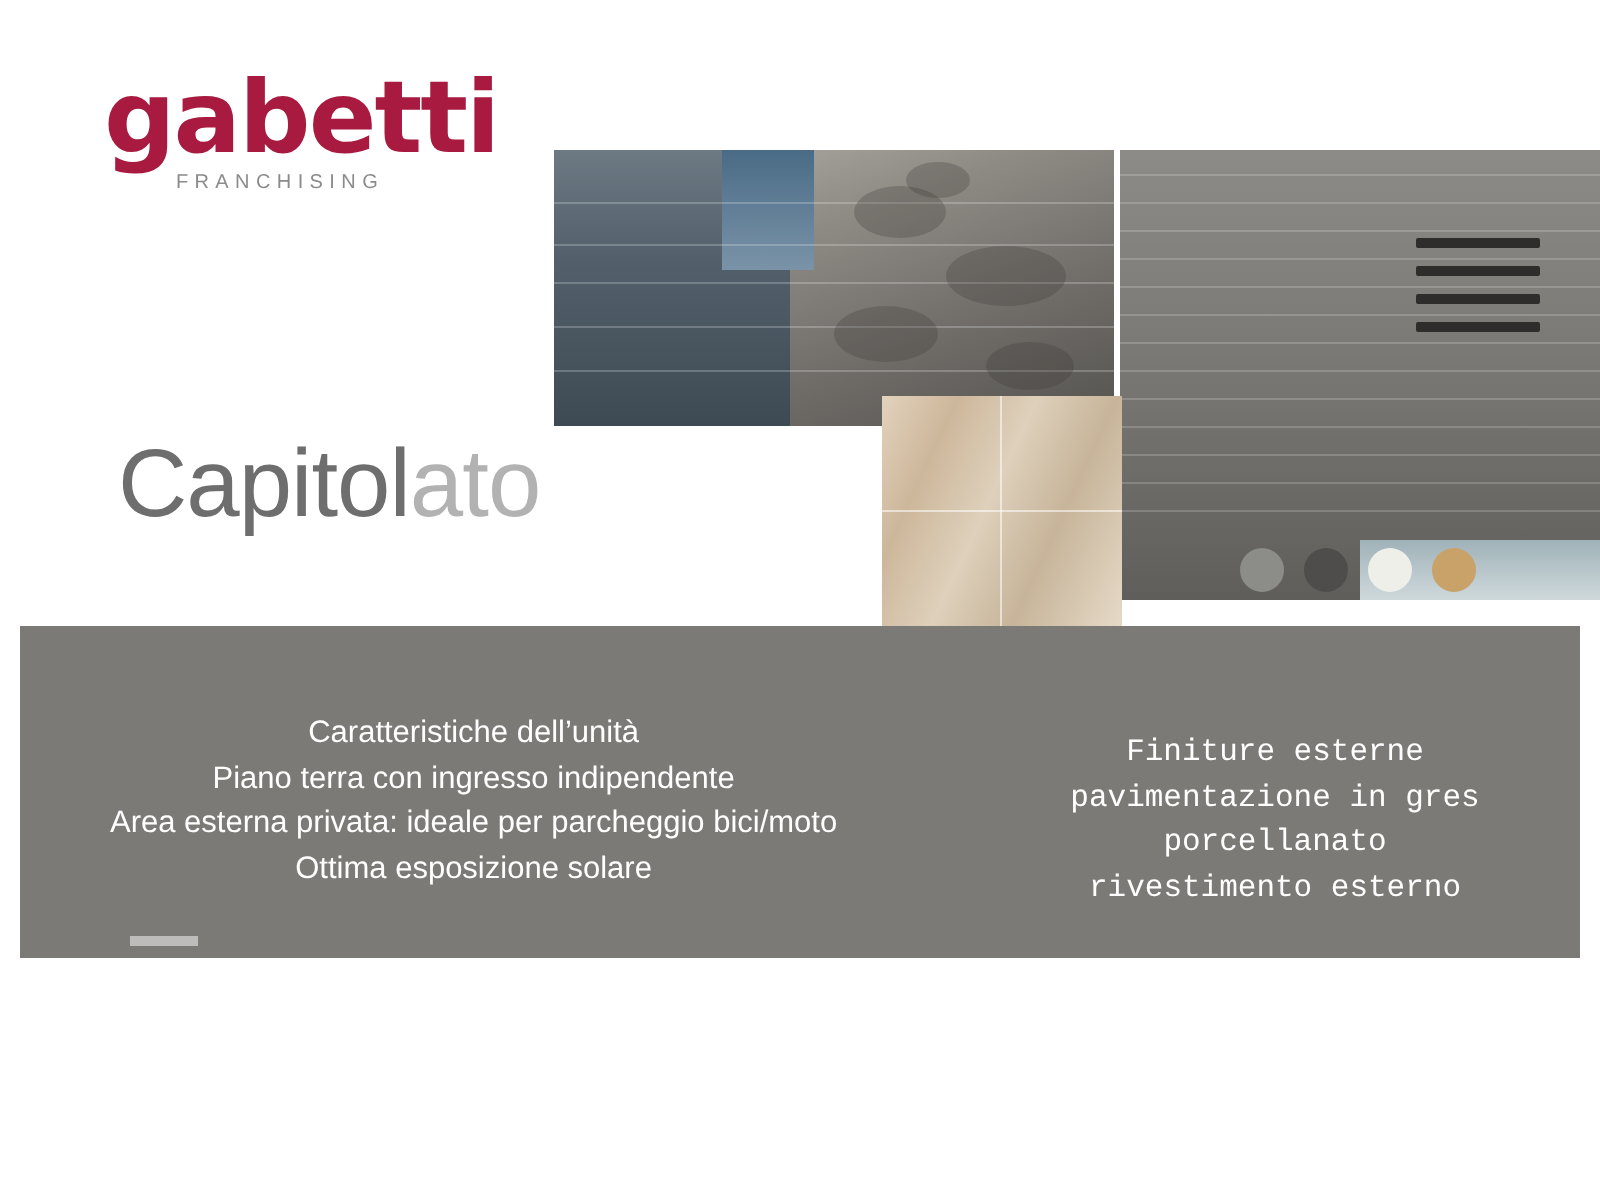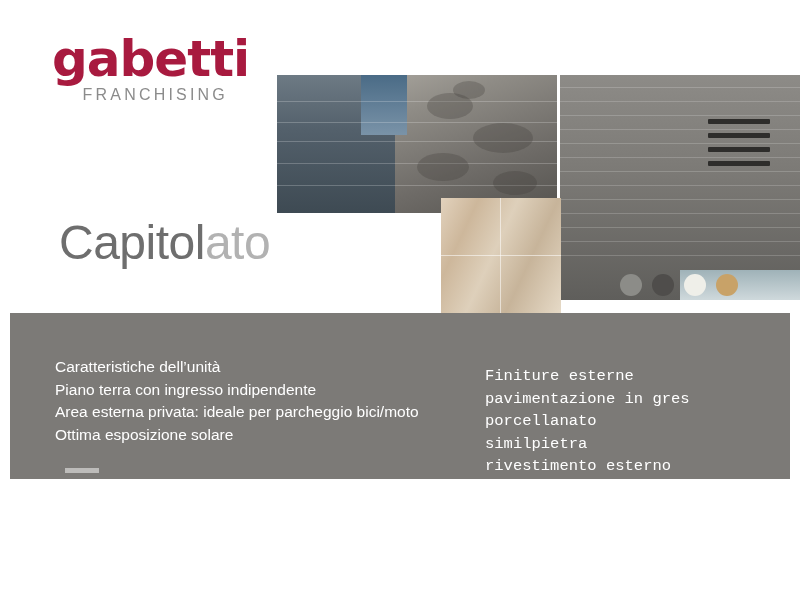--- a/index.html
+++ b/index.html
@@ -32,24 +32,24 @@
   .logo-word {
     font-family: "DejaVu Sans", sans-serif;
     font-size: 50px;
     font-weight: bold;
     letter-spacing: -1px;
     color: #a81a3f;
     line-height: 52px;
   }
   .logo-sub {
     font-family: "Liberation Sans", sans-serif;
-    font-size: 16px;
+    font-size: 10px;
     letter-spacing: 3.2px;
     color: #8b8b8b;
-    text-align: right;
+    text-align: center;
     width: 176px;
     margin-top: 1px;
   }
 
   
   .photo-band {
     position: absolute;
     left: 277px;
     top: 75px;
     width: 523px;
@@ -167,20 +167,21 @@
   }
 
   
   .panel {
     position: absolute;
     left: 10px;
     top: 313px;
     width: 780px;
     height: 233px;
     background: #7c7a77;
+    text-align: center;
   }
   .col-left {
     position: absolute;
     left: 45px;
     top: 43px;
     color: #ffffff;
     font-size: 15.5px;
     line-height: 22.5px;
   }
   .col-right {
@@ -268,19 +269,18 @@
   <div class="panel">
     <div class="col-left">
       <div>Caratteristiche dell’unità</div>
       <div>Piano terra con ingresso indipendente</div>
       <div>Area esterna privata: ideale per parcheggio bici/moto</div>
       <div>Ottima esposizione solare</div>
     </div>
     <div class="col-right">
       <div>Finiture esterne</div>
       <div>pavimentazione in gres porcellanato</div>
-      <div>similpietra</div>
       <div>rivestimento esterno</div>
     </div>
     <div class="rule"></div>
   </div>
 
 </div>
 
 </body></html>

